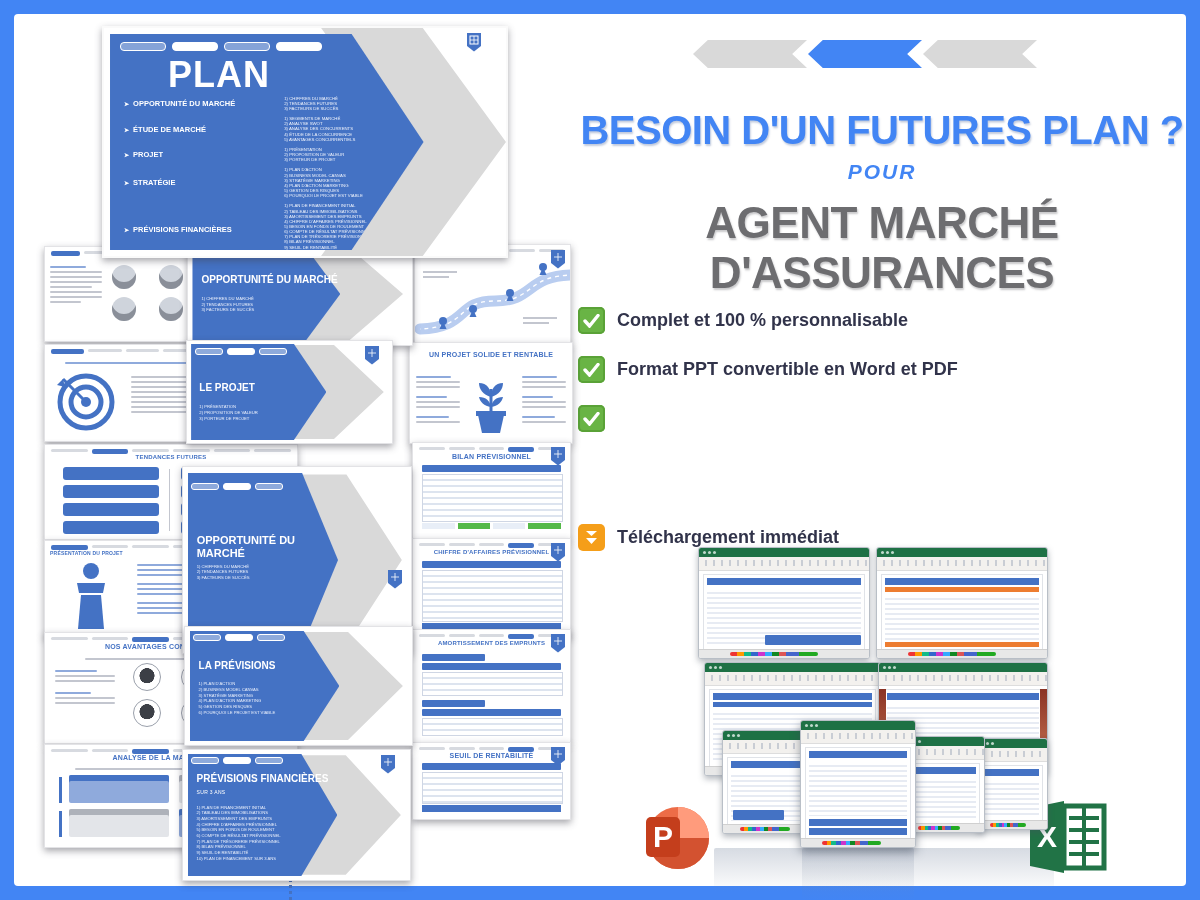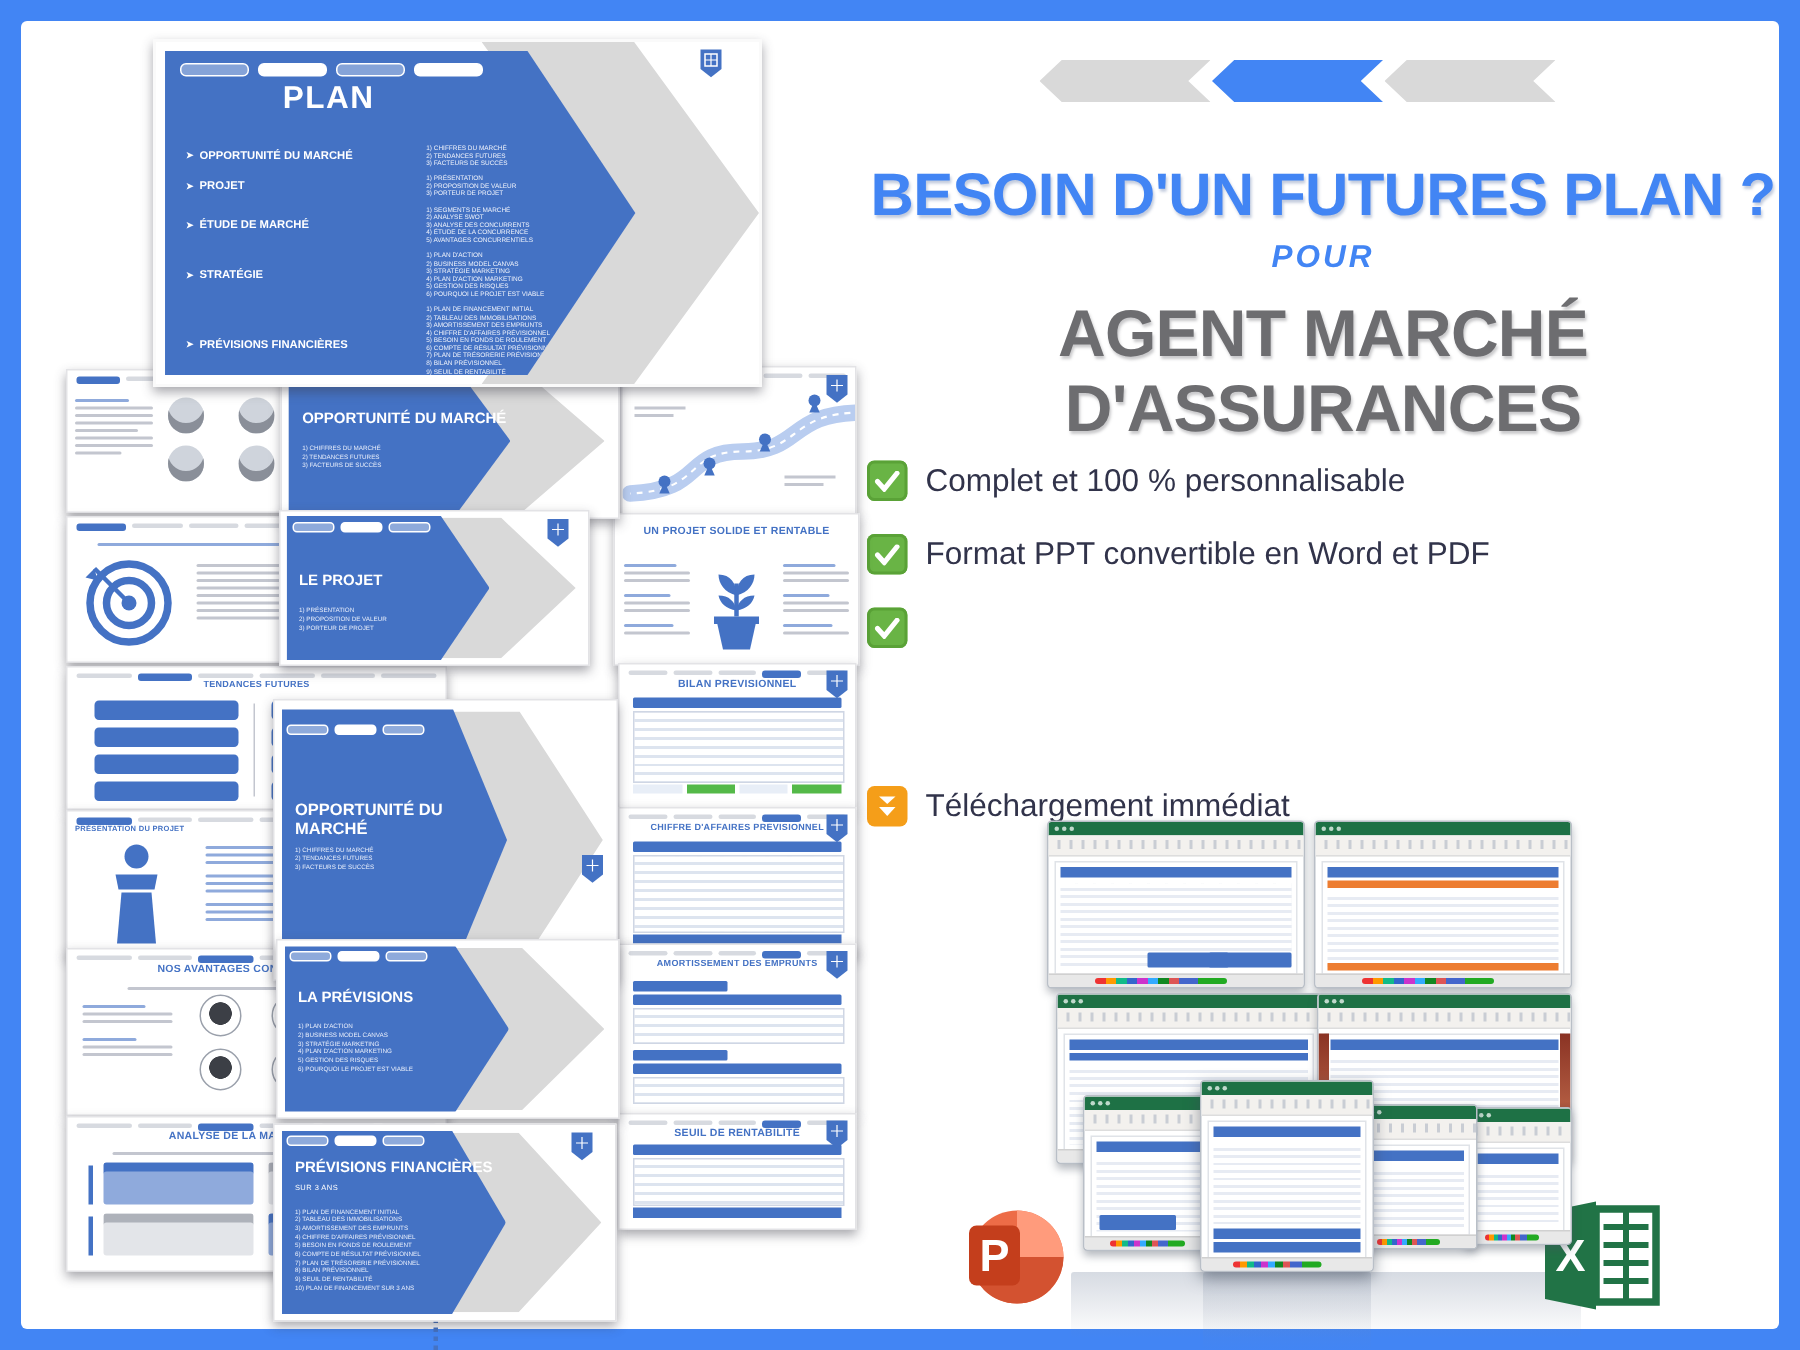--- a/index.html
+++ b/index.html
@@ -17,21 +17,21 @@
   .badge{position:absolute;width:16px;height:20px;}
 
   
   .plan-slide{left:88px;top:12px;width:402px;height:228px;border:2px solid #fafafa;}
   .gray-chev{position:absolute;background:#d9d9d9;clip-path:polygon(0 0,55% 0,100% 50%,55% 100%,0 100%,45% 50%);}
   .plan-gray{left:54%;top:0;width:46%;height:100%;}
   .plan-blue{position:absolute;left:1.5%;top:2.5%;width:78%;height:95%;background:#4472c4;clip-path:polygon(0 0,77% 0,100% 50%,77% 100%,0 100%);}
   .pills{position:absolute;top:8px;left:10px;display:flex;gap:6px;}
   .pills i{width:44px;height:7px;border:1px solid #fff;border-radius:4px;background:rgba(255,255,255,.35);}
   .pills i.on{background:#fff;}
-  .plan-title{position:absolute;top:20px;left:34px;width:150px;text-align:center;font-size:21px;font-weight:700;color:#fff;letter-spacing:1px;}
+  .plan-title{position:absolute;top:20px;left:34px;width:150px;text-align:center;font-size:36px;font-weight:700;color:#fff;letter-spacing:1px;}
   .plan-grid{position:absolute;top:62px;left:14px;width:286px;}
   .prow{display:flex;margin-bottom:5px;}
   .psec{width:56%;display:flex;align-items:center;gap:4px;font-size:7.5px;font-weight:700;color:#fff;}
   .psec .ar{font-size:6px;}
   .pitems{width:44%;font-size:4.3px;line-height:1.2;color:#eef2fb;white-space:pre-line;text-transform:uppercase;}
 
   
   .divider .d-gray{position:absolute;left:42%;top:4%;width:54%;height:92%;background:#d9d9d9;clip-path:polygon(0 0,55% 0,100% 50%,55% 100%,0 100%,45% 50%);}
   .divider .d-blue{position:absolute;left:2%;top:3%;width:66%;height:94%;background:#4472c4;clip-path:polygon(0 0,76% 0,100% 50%,76% 100%,0 100%);}
   .divider .d-pills{position:absolute;top:7px;left:8px;display:flex;gap:4px;}
@@ -51,21 +51,21 @@
 
   
   .dots{position:absolute;border-left:3px dotted #4472c4;width:0;}
 
   
   .arr{position:absolute;height:28px;width:114px;clip-path:polygon(13% 0,100% 0,87% 50%,100% 100%,13% 100%,0 50%);}
   .headline{position:absolute;left:565px;top:94px;width:606px;text-align:center;font-size:40px;font-weight:700;color:#4285f4;letter-spacing:-.5px;text-shadow:1px 2px 2px rgba(120,140,180,.45);white-space:nowrap;}
   .pour{position:absolute;left:565px;top:146px;width:606px;text-align:center;font-size:21px;font-weight:700;font-style:italic;color:#4285f4;letter-spacing:2px;}
   .audience{position:absolute;left:565px;top:184px;width:606px;text-align:center;font-size:44px;font-weight:700;color:#6d6d70;line-height:1.14;letter-spacing:-.5px;text-shadow:1px 2px 2px rgba(120,120,125,.4);}
   .feat{position:absolute;left:564px;display:flex;align-items:center;gap:12px;}
-  .feat .fl{font-size:21px;font-weight:400;color:#31334a;white-space:nowrap;}
+  .feat .fl{font-size:18px;font-weight:700;color:#31334a;white-space:nowrap;}
   .fic{width:27px;height:27px;border-radius:5px;display:flex;align-items:center;justify-content:center;flex:0 0 27px;}
   .fic.check{background:#69b445;box-shadow:inset 0 0 0 2px #5aa237;}
   .fic.down{background:#f59e19;}
 
   
   .xlw{position:absolute;background:#fff;border:1px solid #b9bfc7;border-radius:3px;box-shadow:0 3px 6px rgba(70,80,95,.4);overflow:hidden;}
   .xh{height:9px;background:#1e7145;display:flex;align-items:center;gap:2px;padding-left:4px;}
   .xh i{width:3px;height:3px;border-radius:50%;background:#bfd9cb;}
   .xr{height:13px;background:#f3f1ee;border-bottom:1px solid #ddd;background-image:linear-gradient(90deg,#c9cdd4 0 2px,transparent 2px 6px),linear-gradient(#f3f1ee 0 100%);background-size:8px 6px,100% 100%;background-repeat:repeat-x;background-position:6px 3px,0 0;}
   .xs{position:absolute;left:4px;right:4px;bottom:8px;top:26px;background:#fff;border:1px solid #e0e3e8;}
@@ -103,36 +103,36 @@
                 <span class="ar">➤</span>
                 <span>OPPORTUNITÉ DU MARCHÉ</span>
               </div>
               <div class="pitems">1) CHIFFRES DU MARCHÉ
 2) TENDANCES FUTURES
 3) FACTEURS DE SUCCÈS</div>
             </div>
         <div class="prow">
               <div class="psec">
                 <span class="ar">➤</span>
-                <span>PROJET</span>
-              </div>
-              <div class="pitems">1) PRÉSENTATION
-2) PROPOSITION DE VALEUR
-3) PORTEUR DE PROJET</div>
-            </div>
-        <div class="prow">
-              <div class="psec">
-                <span class="ar">➤</span>
                 <span>ÉTUDE DE MARCHÉ</span>
               </div>
               <div class="pitems">1) SEGMENTS DE MARCHÉ
 2) ANALYSE SWOT
 3) ANALYSE DES CONCURRENTS
 4) ÉTUDE DE LA CONCURRENCE
 5) AVANTAGES CONCURRENTIELS</div>
+            </div>
+        <div class="prow">
+              <div class="psec">
+                <span class="ar">➤</span>
+                <span>PROJET</span>
+              </div>
+              <div class="pitems">1) PRÉSENTATION
+2) PROPOSITION DE VALEUR
+3) PORTEUR DE PROJET</div>
             </div>
         <div class="prow">
               <div class="psec">
                 <span class="ar">➤</span>
                 <span>STRATÉGIE</span>
               </div>
               <div class="pitems">1) PLAN D'ACTION
 2) BUSINESS MODEL CANVAS
 3) STRATÉGIE MARKETING
 4) PLAN D'ACTION MARKETING

